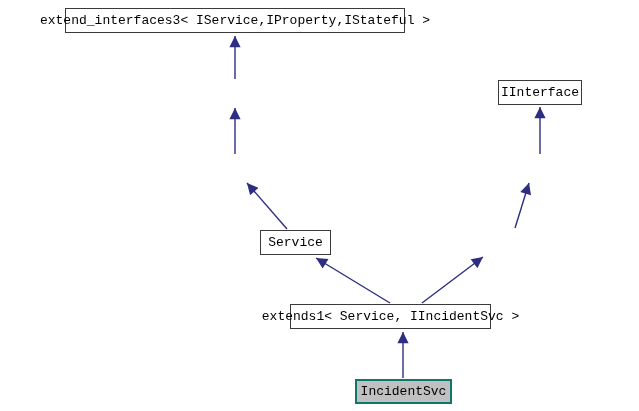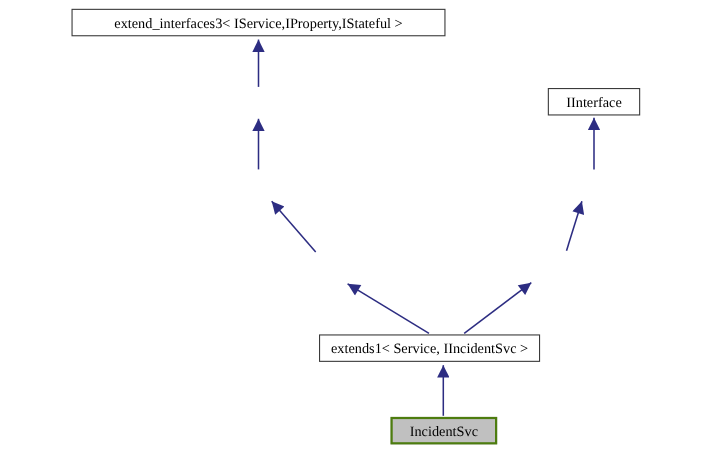--- a/index.html
+++ b/index.html
@@ -1,20 +1,20 @@
 <!DOCTYPE html>
 <html><head>
 <meta charset="utf-8">
 <style>
   html,body{margin:0;padding:0;background:#ffffff;}
   .canvas{
     position:relative;
     width:639px;height:411px;
     background:#ffffff;
-    font-family:Liberation Serif, serif;
+    font-family:Liberation Mono, monospace;
     overflow:hidden;
   }
   .edges{
     position:absolute;left:0;top:0;width:639px;height:411px;
     pointer-events:none;
   }
   .node{
     position:absolute;
     box-sizing:border-box;
     background:#ffffff;
@@ -23,21 +23,21 @@
     font-size:13px;
     line-height:1;
     display:flex;
     align-items:center;
     justify-content:center;
     white-space:nowrap;
     cursor:pointer;
   }
   .node.current{
     background:#c0c0c0;
-    border:2px solid #4d7c0f;
+    border:2px solid #0f766e;
     cursor:default;
   }
   .n0{left:65px;  top:8px;   width:340px; height:25px}
   .n1{left:83px;  top:80px;  width:305px; height:25px}
   .n2{left:4px;   top:155px; width:462px; height:25px}
   .n3{left:498px; top:80px;  width:84px;  height:25px}
   .n4{left:491px; top:155px; width:99px;  height:25px}
   .n5{left:260px; top:230px; width:71px;  height:25px}
   .n6{left:383px; top:229px; width:242px; height:25px}
   .n7{left:290px; top:304px; width:201px; height:25px}
@@ -61,16 +61,17 @@
       <line x1="540" y1="154" x2="540" y2="107" marker-end="url(#arrow)"></line>
       <line x1="515" y1="228" x2="529" y2="183" marker-end="url(#arrow)"></line>
       <line x1="390" y1="303" x2="316" y2="258" marker-end="url(#arrow)"></line>
       <line x1="422" y1="303" x2="483" y2="257" marker-end="url(#arrow)"></line>
       <line x1="403" y1="378" x2="403" y2="332" marker-end="url(#arrow)"></line>
     </g>
   </svg>
 
   <div class="node n0">extend_interfaces3&lt; IService,IProperty,IStateful &gt;</div>
   <div class="node n3">IInterface</div>
+  <div class="node n5">Service</div>
   <div class="node n7">extends1&lt; Service, IIncidentSvc &gt;</div>
   <div class="node n8 current">IncidentSvc</div>
 
 </div>
 
 </body></html>

